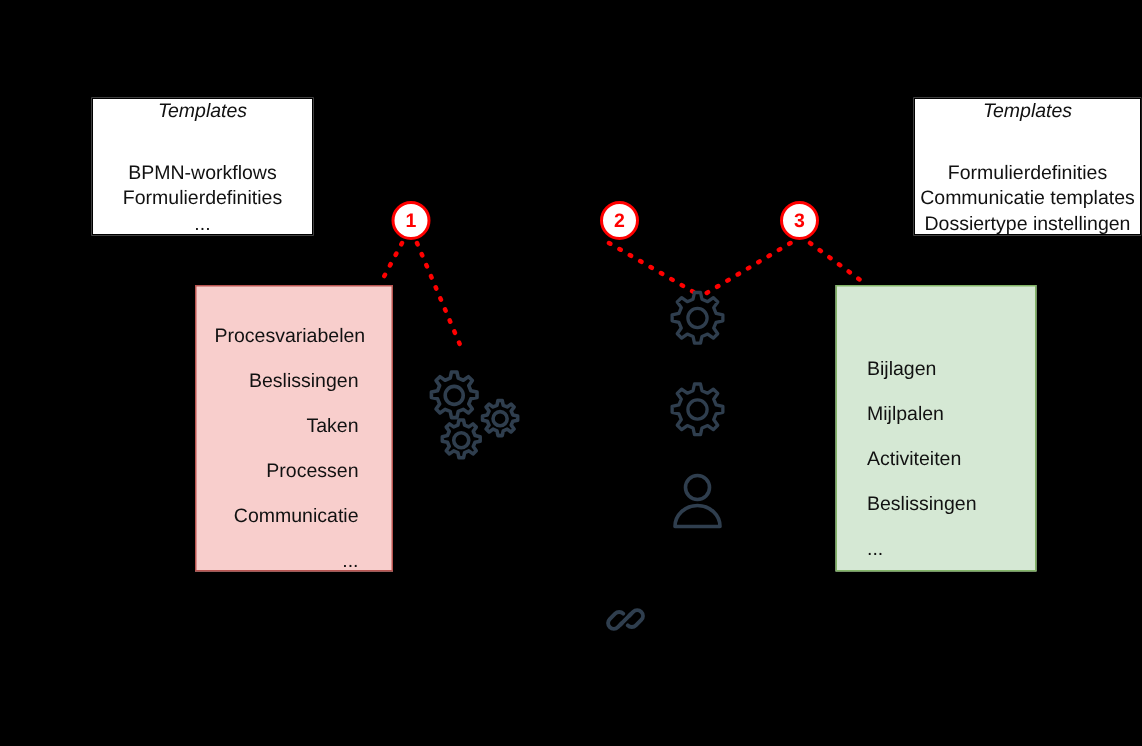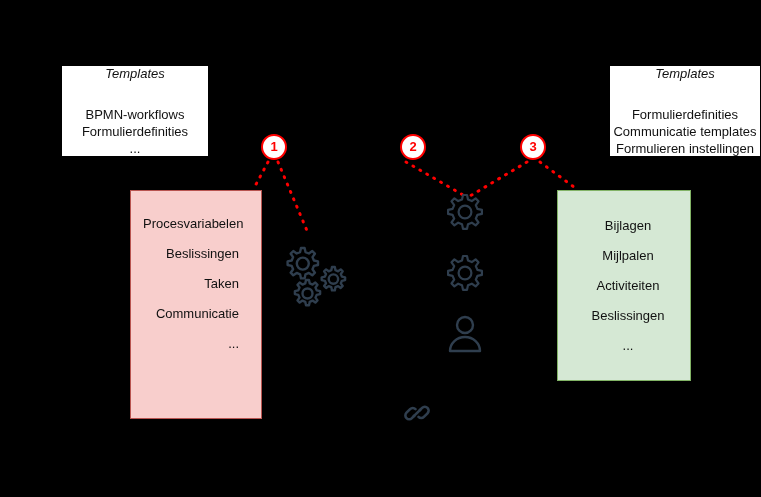--- a/index.html
+++ b/index.html
@@ -58,31 +58,31 @@
     font-size: 13px;
     color: #111111;
     padding-top: 18px;
   }
   .domain-box .row {
     line-height: 30px;
     white-space: nowrap;
     padding: 0 12px;
   }
   #box-pink {
-    left: 130px; top: 190px; width: 132px; height: 229px;
+    left: 130px; top: 190px; width: 132px; height: 191px;
     background: #f8cecc;
     border-color: #b85450;
     text-align: right;
   }
   #box-green {
     left: 557px; top: 190px; width: 134px; height: 191px;
     background: #d5e8d4;
     border-color: #82b366;
-    text-align: center;
-    padding-top: 20px;
+    text-align: left;
+    padding-top: 40px;
   }
   #box-green .row { line-height: 30px; padding-left: 20px; }
   #box-pink .row  { padding-right: 22px; }
 
   
   .num-circle {
     position: absolute;
     width: 26px;
     height: 26px;
     border-radius: 50%;
@@ -143,29 +143,30 @@
       <div>Formulierdefinities</div>
       <div class="template-ellipsis">...</div>
     </div>
   </div>
 
   <div class="template-box" id="tpl-right">
     <div class="template-title">Templates</div>
     <div class="template-list">
       <div>Formulierdefinities</div>
       <div>Communicatie templates</div>
-      <div>Formulieren instellingen</div>
+      <div>Dossiertype instellingen</div>
       <div class="template-ellipsis">...</div>
     </div>
   </div>
 
   <div class="domain-box" id="box-pink">
     <div class="row">Procesvariabelen</div>
     <div class="row">Beslissingen</div>
     <div class="row">Taken</div>
+    <div class="row">Processen</div>
     <div class="row">Communicatie</div>
     <div class="row">...</div>
   </div>
 
   <div class="domain-box" id="box-green">
     <div class="row">Bijlagen</div>
     <div class="row">Mijlpalen</div>
     <div class="row">Activiteiten</div>
     <div class="row">Beslissingen</div>
     <div class="row">...</div>

